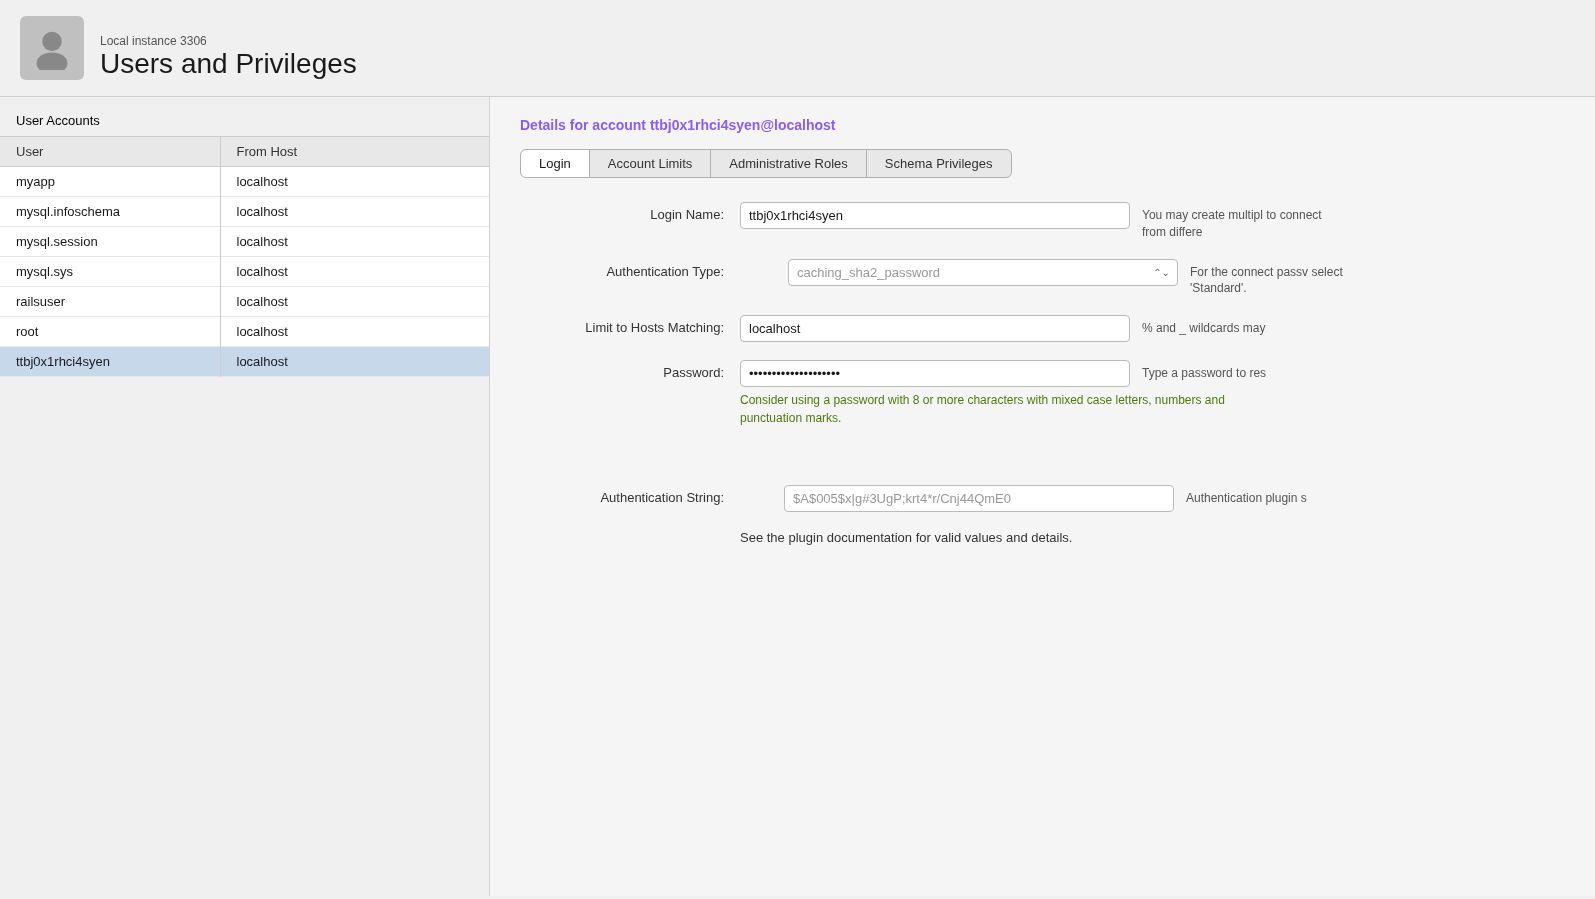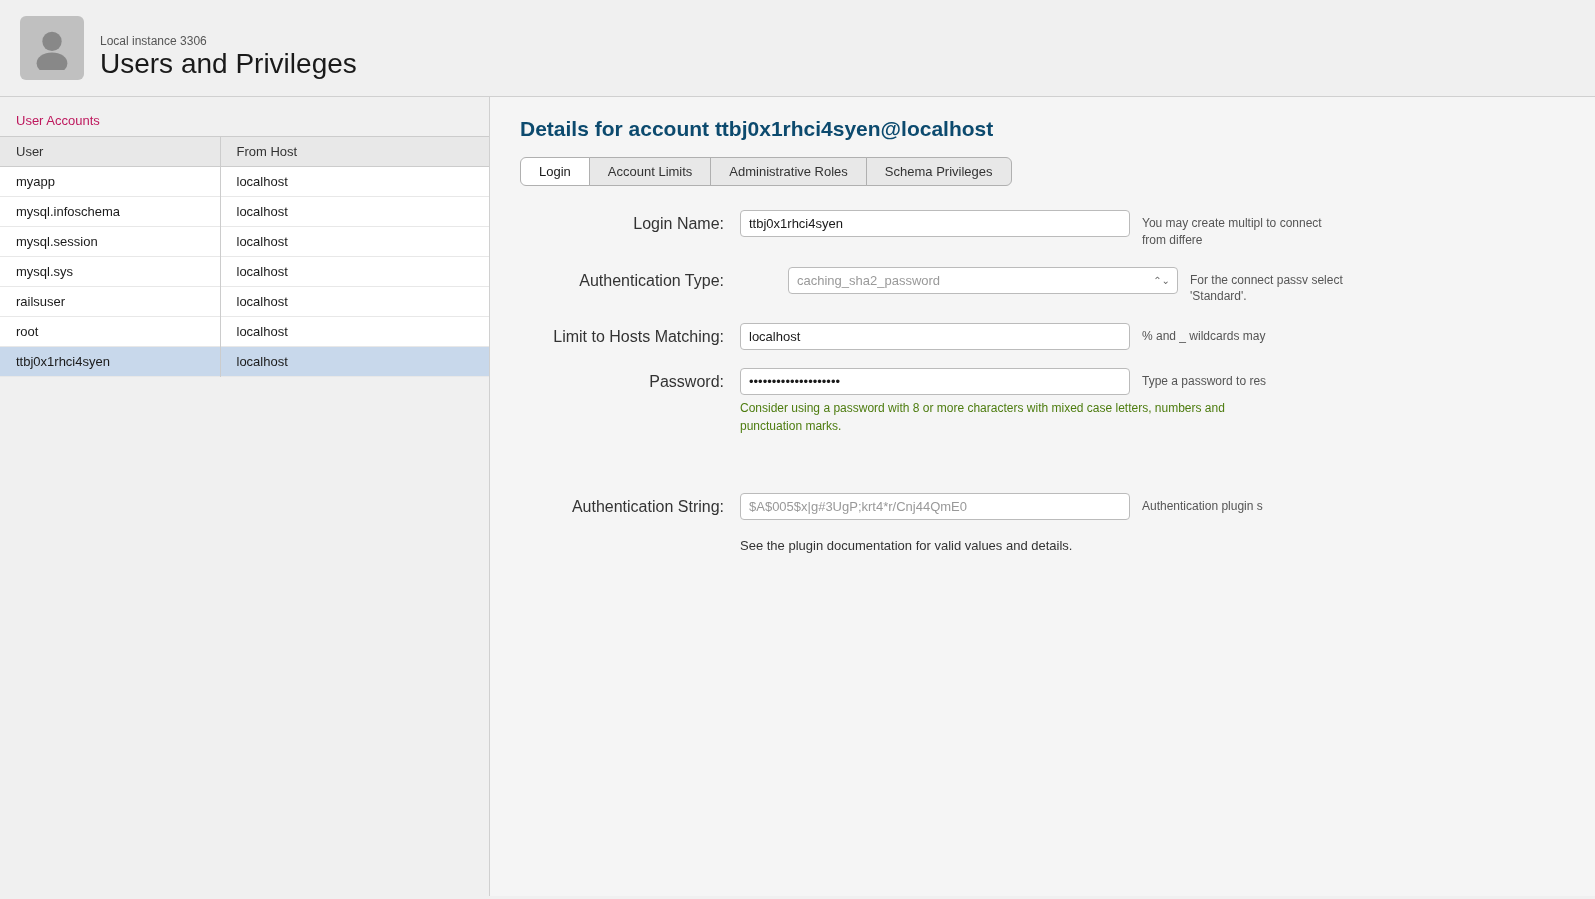--- a/index.html
+++ b/index.html
@@ -56,21 +56,21 @@
     .left-panel {
       width: 490px;
       flex-shrink: 0;
       background: #f0f0f0;
       border-right: 1px solid #d0d0d0;
       padding: 12px 0;
     }
     .section-label {
       font-size: 13px;
       font-weight: 500;
-      color: #be185d;
+      color: #000000;
       padding: 4px 16px 8px 16px;
     }
     .user-table {
       width: 100%;
       border-collapse: collapse;
       border-top: 1px solid #ccc;
       border-bottom: 1px solid #ccc;
     }
     .user-table thead tr {
       background: #e8e8e8;
@@ -106,23 +106,23 @@
     }
 
     
     .right-panel {
       flex: 1;
       background: #f5f5f5;
       padding: 20px 30px;
       overflow: hidden;
     }
     .details-title {
-      font-size: 21px;
+      font-size: 14px;
       font-weight: 700;
-      color: #0c4a6e;
+      color: #8b5cf6;
       margin-bottom: 16px;
     }
 
     
     .tabs {
       display: flex;
       align-items: center;
       margin-bottom: 24px;
       gap: 0;
     }
@@ -158,21 +158,21 @@
     }
     .form-row {
       display: flex;
       align-items: flex-start;
     }
     .form-label {
       width: 220px;
       text-align: right;
       padding-right: 16px;
       padding-top: 5px;
-      font-size: 16px;
+      font-size: 13px;
       color: #333;
       flex-shrink: 0;
     }
     .form-control-area {
       flex: 1;
       display: flex;
       flex-direction: column;
       gap: 4px;
     }
     .form-input {
@@ -351,21 +351,21 @@
           </div>
           <div class="hint-text">Consider using a password with 8 or more characters with mixed case letters, numbers and punctuation marks.</div>
         </div>
       </div>
 
 
       <div class="form-row" style="margin-top:40px;">
         <div class="form-label">Authentication String:</div>
         <div class="form-control-area">
           <div style="display:flex;align-items:flex-start">
-            <input type="text" class="form-input auth-string-input" value="$A$005$x|g#3UgP;krt4*r/Cnj44QmE0" style="color: rgb(153, 153, 153);">
+            <input type="text" class="form-input auth-string-input" value="$A$005$x|g#3UgP;krt4*r/Cnj44QmE0" style="color: rgb(153, 153, 153); margin-left: 44px;">
             <div class="side-hint">Authentication plugin s</div>
           </div>
         </div>
       </div>
 
       <div class="bottom-hint" style="margin-left:220px;">See the plugin documentation for valid values and details.</div>
 
     </div>
   </div>
 

